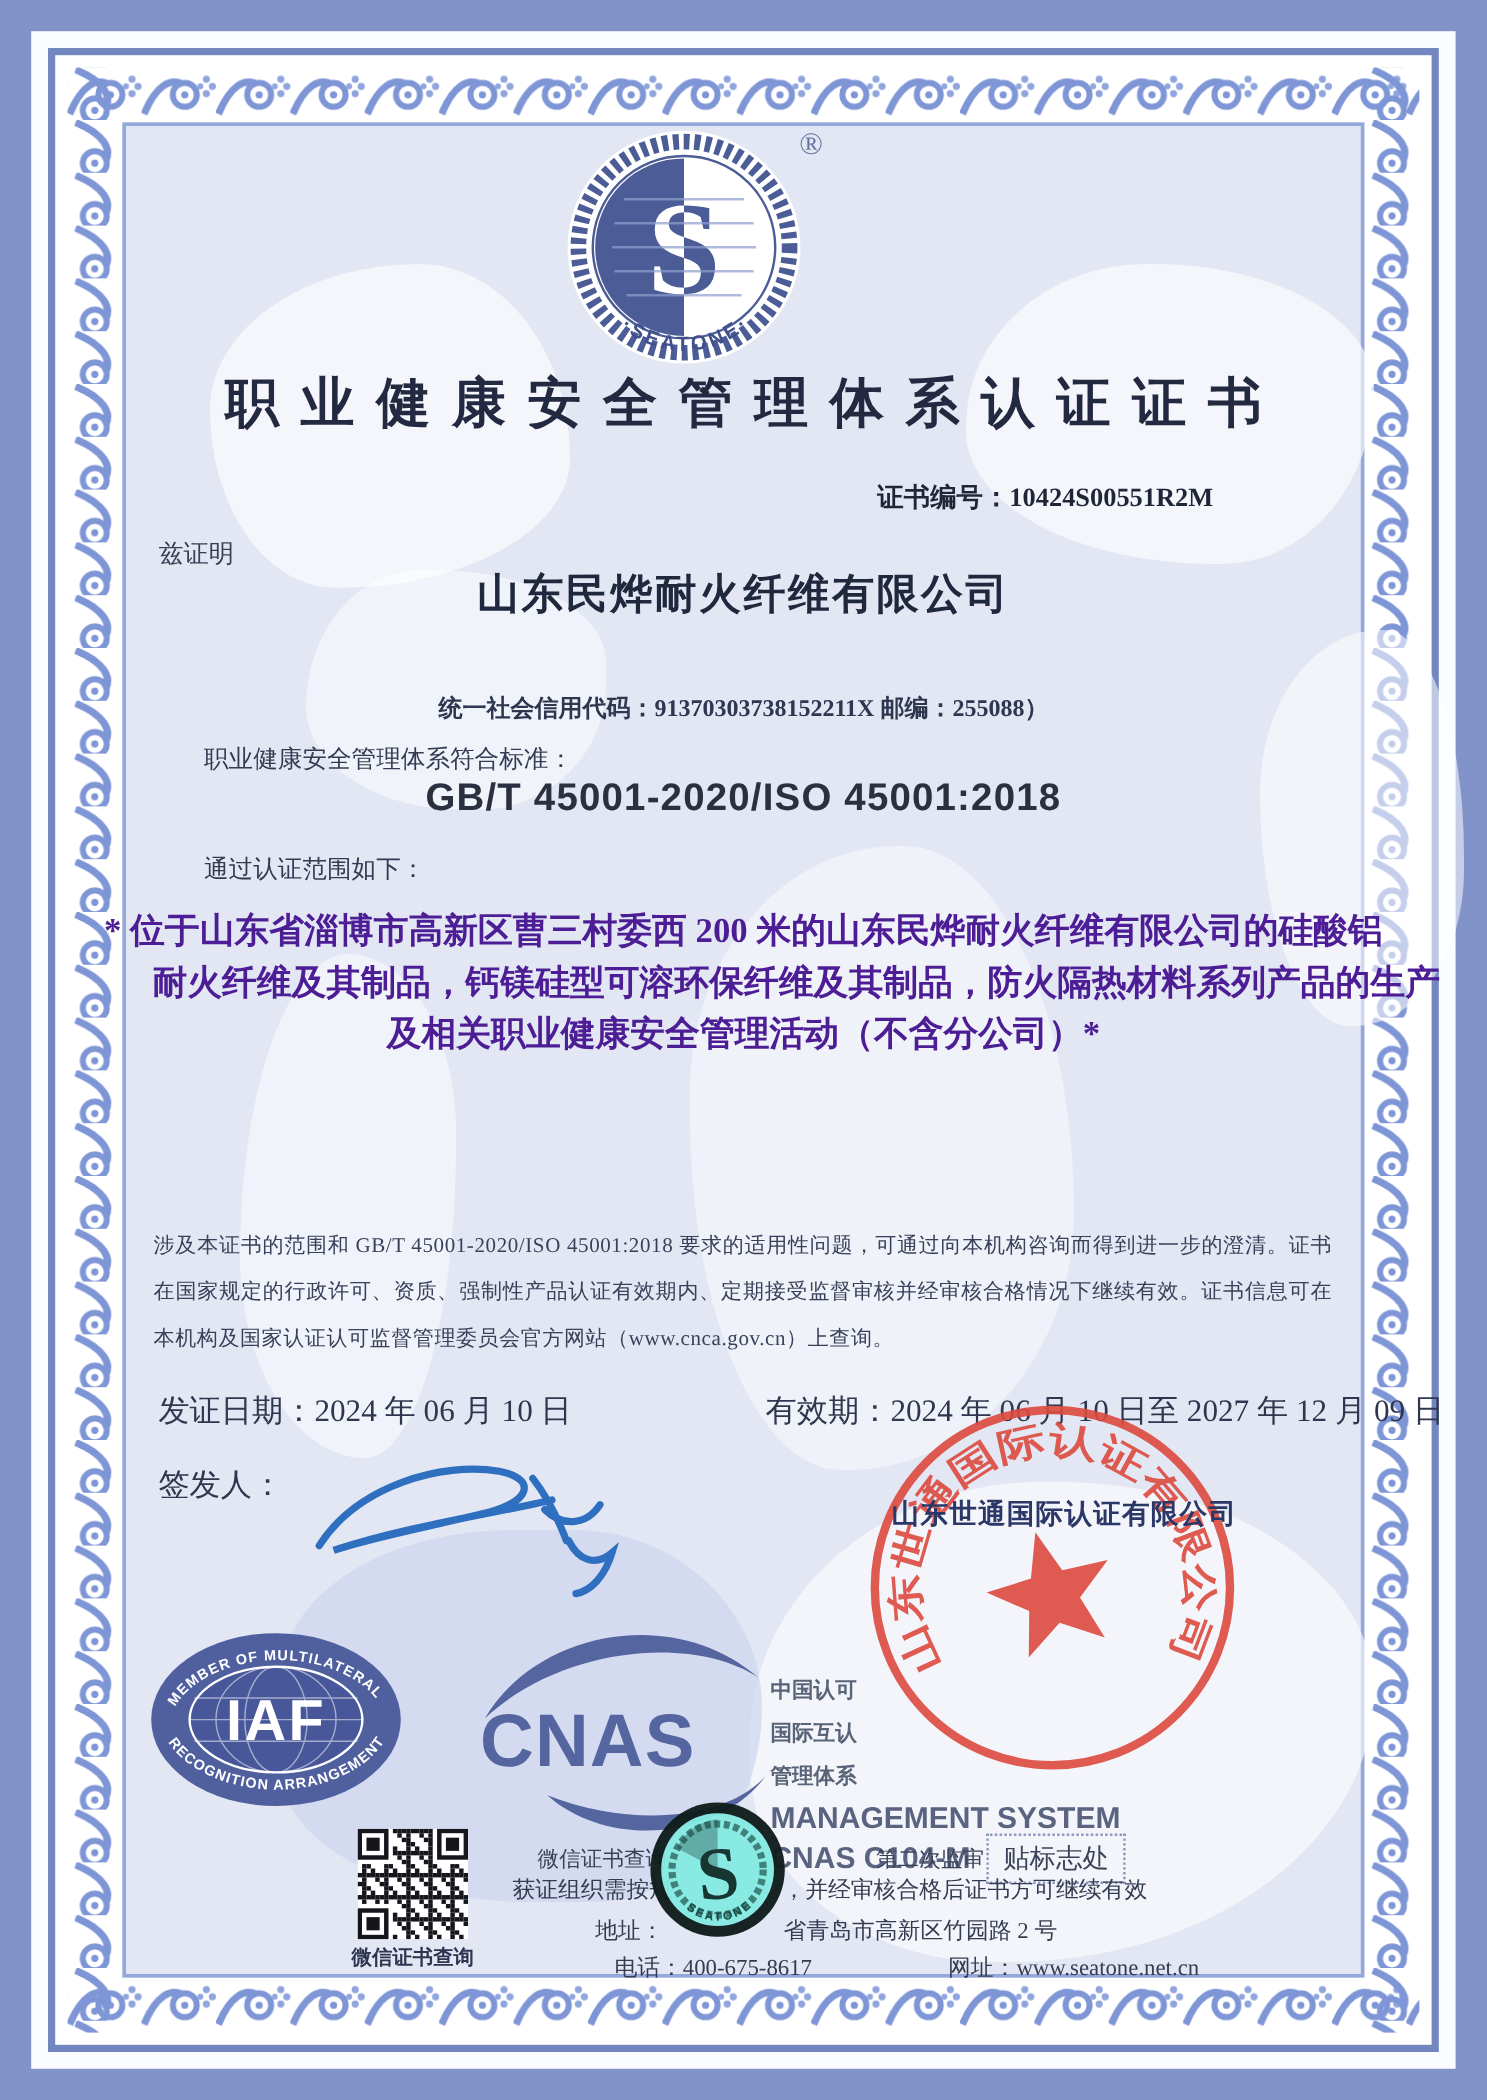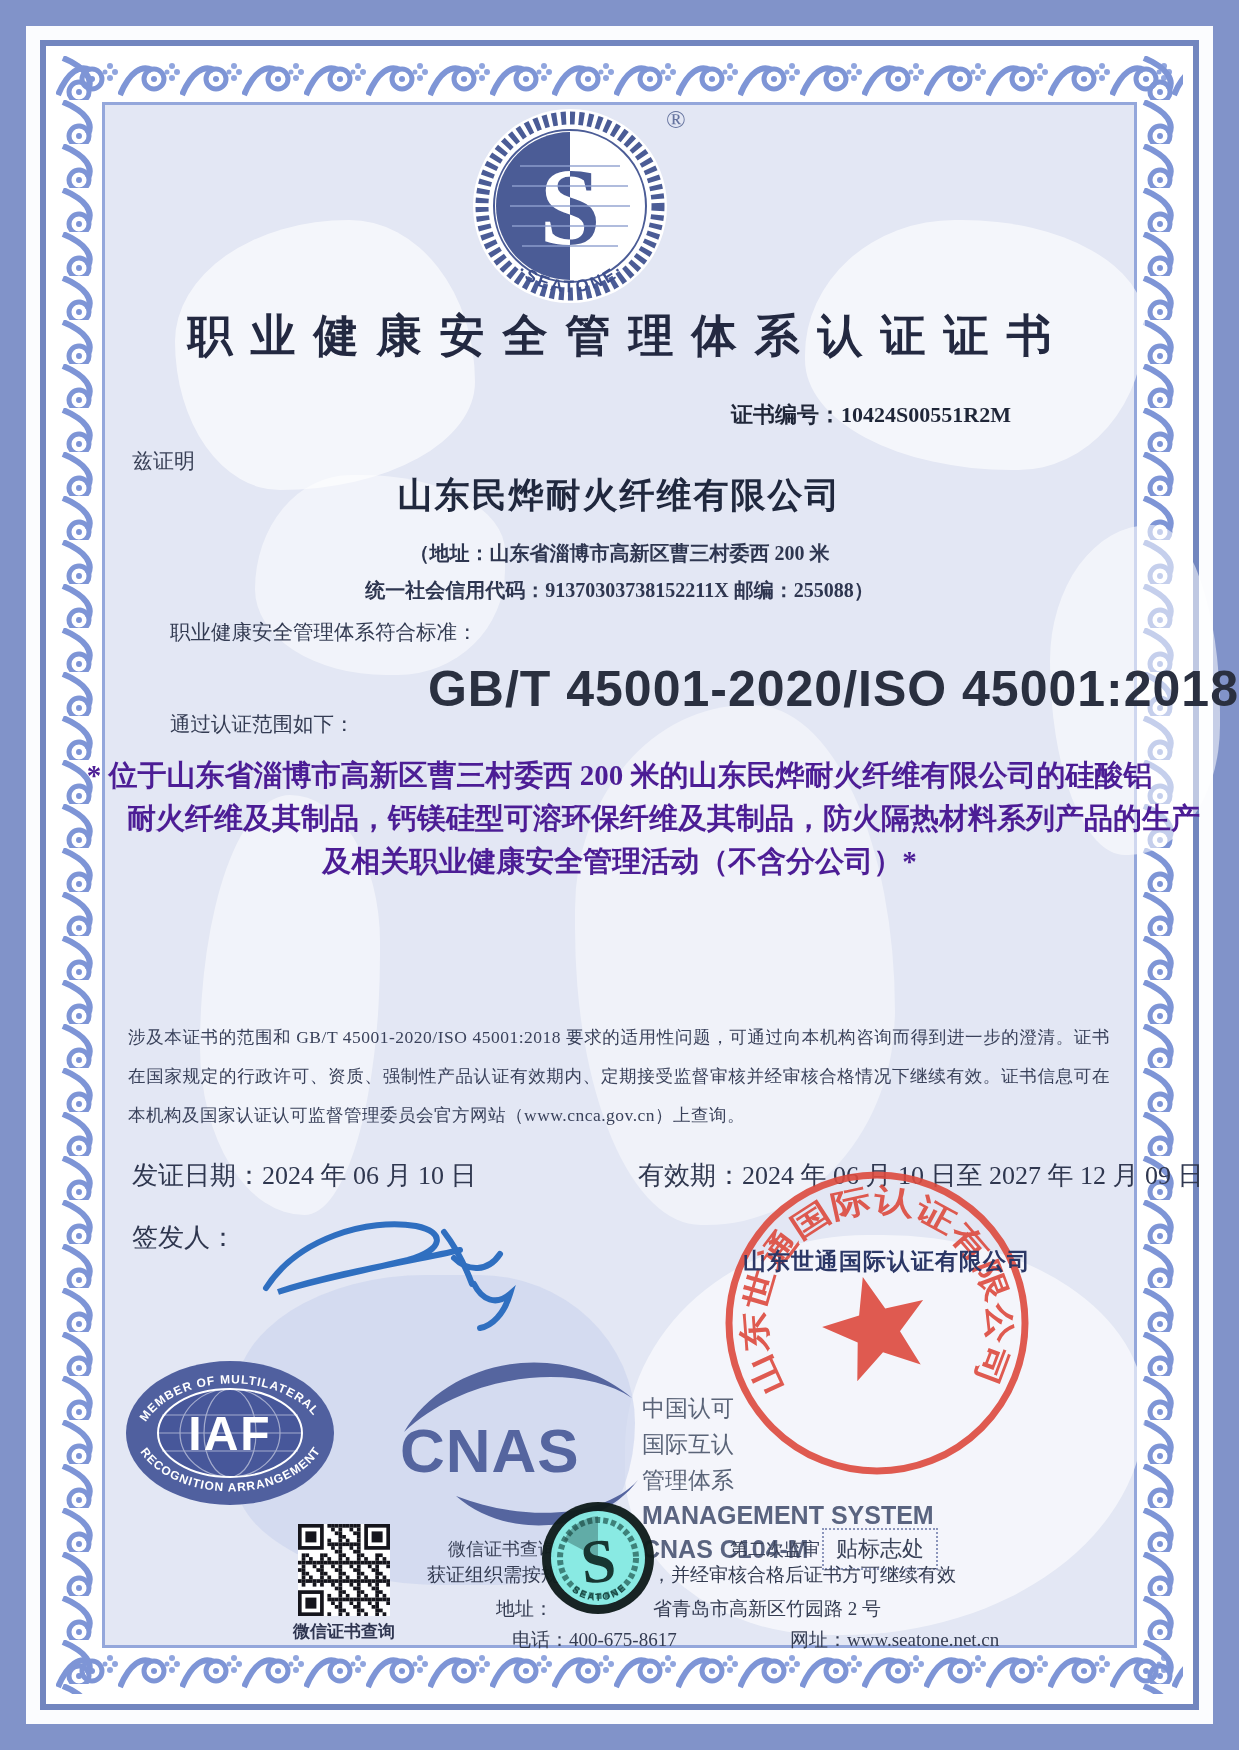--- a/index.html
+++ b/index.html
@@ -28,30 +28,30 @@
   .layer{position:absolute;inset:0;}
   .abs{position:absolute;}
   .ctr{left:0;width:100%;text-align:center;}
   .title{top:306px;font-size:45px;font-weight:700;letter-spacing:18px;color:#232941;text-indent:18px;}
   .certno{top:400px;right:228px;font-size:22px;font-weight:700;color:#1f2638;}
   .intro{left:132px;top:447px;font-size:21px;color:#373f55;}
   .company{top:472px;font-size:35px;font-weight:700;letter-spacing:2px;color:#20283e;}
   .addr1{top:540px;font-size:20px;font-weight:600;color:#2e3650;}
   .addr2{top:577px;font-size:20px;font-weight:600;color:#2e3650;}
   .lbl{left:132px;font-size:20.5px;color:#333b52;margin-left:38px;}
-  .standard{top:660px;font-family:"Liberation Sans",sans-serif;font-size:50px;font-weight:700;
-            letter-spacing:1px;color:#2a3040;text-align:right;}
+  .standard{top:646px;font-family:"Liberation Sans",sans-serif;font-size:32px;font-weight:700;
+            letter-spacing:1px;color:#2a3040;}
   .scope{font-size:29px;font-weight:700;color:#4c1d95;}
   .disc{left:128px;top:1018px;width:982px;font-size:17.5px;line-height:39px;color:#39415a;
         text-align:justify;letter-spacing:.5px;}
   .dateline{font-size:26px;color:#2f374f;}
   .sealname{left:742px;top:1246px;width:290px;text-align:center;font-size:23px;font-weight:700;
             color:#2b3766;letter-spacing:1px;z-index:6;}
   .accr{left:642px;top:1390px;font-family:"Liberation Sans",sans-serif;color:#5a6478;}
-  .accr .cn{font-size:23px;line-height:36px;font-weight:400;}
+  .accr .cn{font-size:18px;line-height:36px;font-weight:700;}
   .accr .en{font-size:25px;line-height:34px;font-weight:700;color:#5a6480;}
   .qrlabel{left:283px;top:1620px;width:122px;text-align:center;font-size:17px;font-weight:700;color:#2e3550;}
   .audit{font-size:18px;color:#3a4258;}
   .stickbox{left:822px;top:1528px;border:2px dotted #8b95bb;padding:4px 12px;font-size:22px;color:#3a4258;}
   .note{font-size:19px;color:#343c52;}
   svg{display:block;}
 </style>
 </head>
 <body>
 
@@ -133,21 +133,20 @@
       </g>
       <text font-size="17" font-weight="bold" font-family="Liberation Sans,sans-serif" fill="#3e4f8c" letter-spacing="3"><textPath href="#arcBtm" startOffset="14%">·SEATONE·</textPath></text>
       <text x="226" y="32" font-size="26" fill="#66749f" text-anchor="middle">®</text>
     </svg>
 
     <div class="abs ctr title">职业健康安全管理体系认证证书</div>
     <div class="abs certno"><span>证书编号：</span><span>10424S00551R2M</span></div>
 
     <div class="abs intro">兹证明</div>
     <div class="abs ctr company">山东民烨耐火纤维有限公司</div>
-    <div class="abs ctr addr1">（地址：山东省淄博市高新区曹三村委西 200 米</div>
     <div class="abs ctr addr2">统一社会信用代码：91370303738152211X 邮编：255088）</div>
 
     <div class="abs lbl" style="top:618px;">职业健康安全管理体系符合标准：</div>
     <div class="abs ctr standard">GB/T 45001-2020/ISO 45001:2018</div>
 
     <div class="abs lbl" style="top:710px;">通过认证范围如下：</div>
     <div class="abs ctr scope" style="top:756px;">* 位于山东省淄博市高新区曹三村委西 200 米的山东民烨耐火纤维有限公司的硅酸铝</div>
     <div class="abs ctr scope" style="top:799px;padding-left:44px;">耐火纤维及其制品，钙镁硅型可溶环保纤维及其制品，防火隔热材料系列产品的生产</div>
     <div class="abs ctr scope" style="top:842px;">及相关职业健康安全管理活动（不含分公司）*</div>
 

